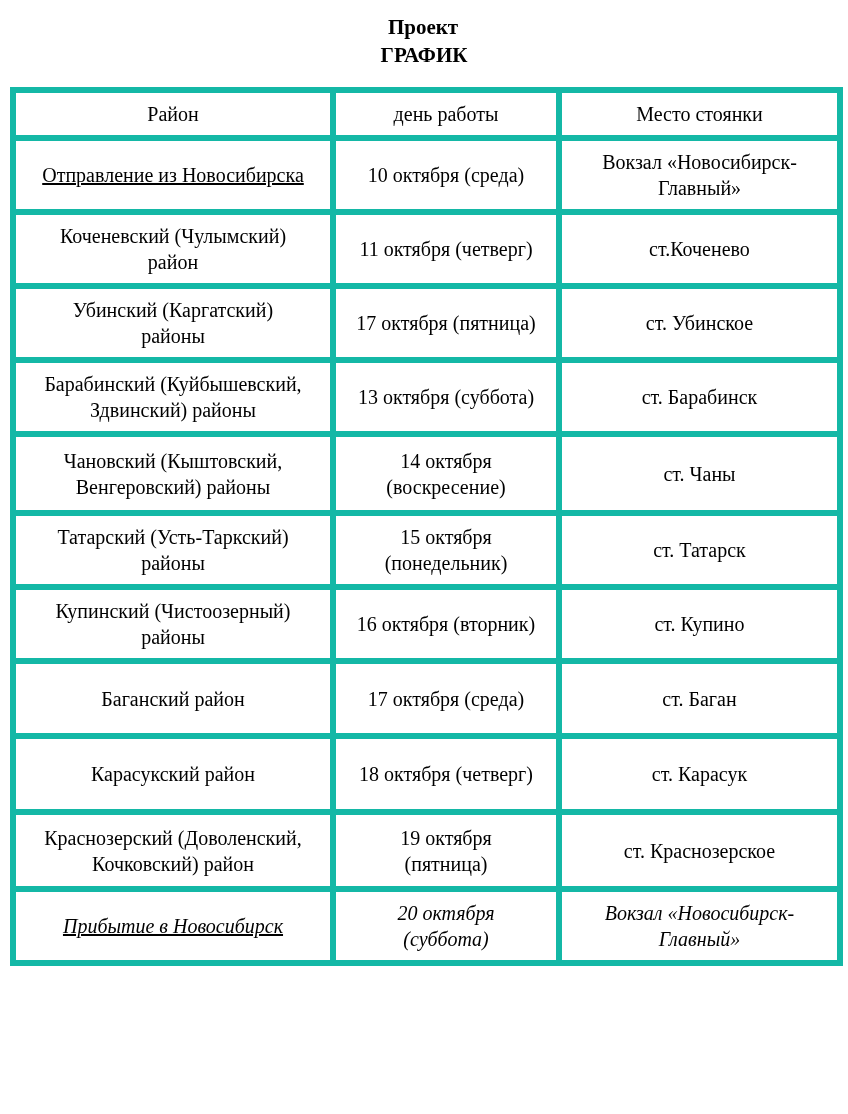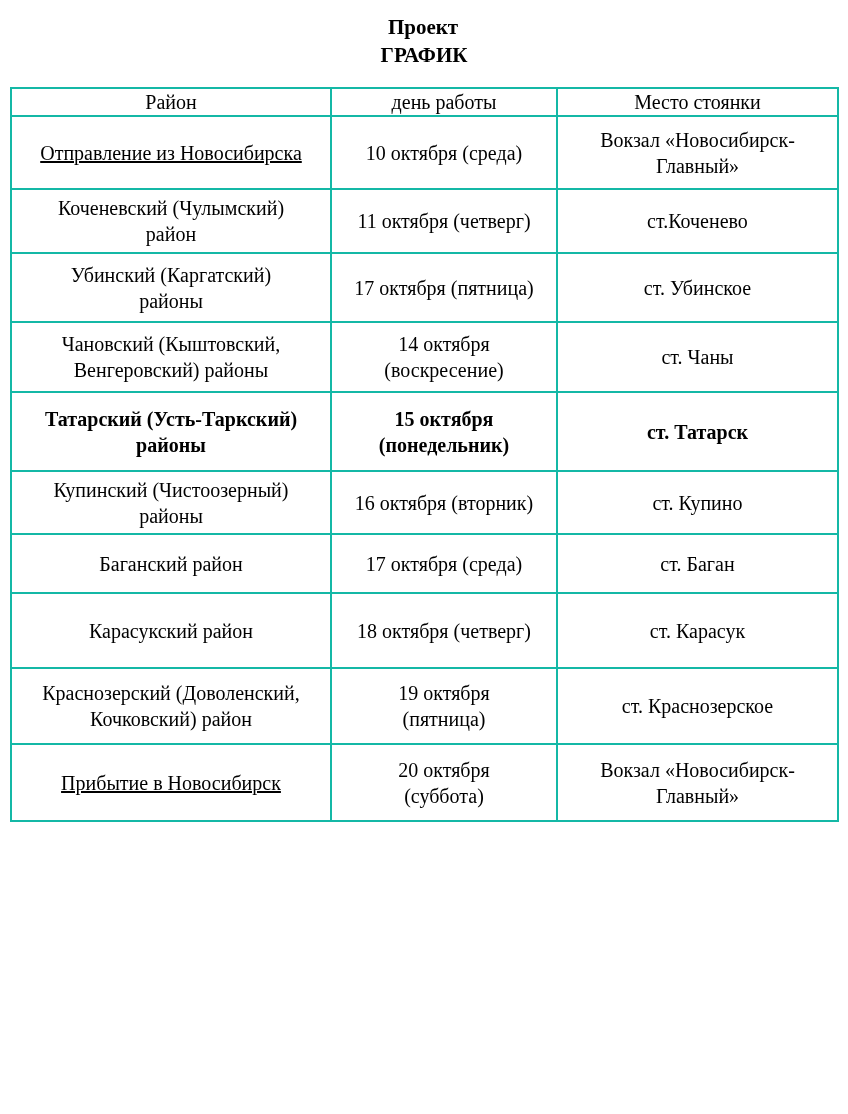--- a/index.html
+++ b/index.html
@@ -37,41 +37,41 @@
     border-collapse: collapse;
     table-layout: fixed;
     width: 827px;
     margin-top: 18px;
   }
   table.schedule col.c1 { width: 320px; }
   table.schedule col.c2 { width: 226px; }
   table.schedule col.c3 { width: 281px; }
   table.schedule th,
   table.schedule td {
-    border: 2px solid #14b8a6;
+    border: 6px solid #14b8a6;
     font-size: 20px;
     line-height: 26px;
-    padding: 0 8px;
+    padding: 8px 8px;
     vertical-align: middle;
     white-space: pre-line;
     overflow: hidden;
   }
   table.schedule th {
     font-weight: normal;
     text-align: center;
   }
   td.district { text-align: center; border-radius: 18px; }
   td.day, td.place { text-align: center; }
   .u { text-decoration: underline; }
   thead tr { height: 28px; }
   tbody tr:nth-child(1)  { height: 73px; }
   tbody tr:nth-child(2)  { height: 64px; }
   tbody tr:nth-child(3)  { height: 69px; }
   tbody tr:nth-child(4)  { height: 70px; }
-  tbody tr:nth-child(5)  { height: 79px; font-weight: bold; }
+  tbody tr:nth-child(5)  { height: 79px; }
   tbody tr:nth-child(6)  { height: 63px; }
   tbody tr:nth-child(7)  { height: 59px; }
   tbody tr:nth-child(8)  { height: 75px; margin-left: 25px; }
   tbody tr:nth-child(9)  { height: 76px; }
   tbody tr:nth-child(10) { height: 77px; }
   tbody tr:nth-child(11) { height: 56px; font-style: italic; }
 </style>
 </head>
 <body>
 
@@ -106,20 +106,26 @@
         <td class="district">Коченевский (Чулымский)
 район</td>
         <td class="day">11 октября (четверг)</td>
         <td class="place">ст.Коченево</td>
       </tr>
       <tr>
         <td class="district">Убинский (Каргатский)
 районы</td>
         <td class="day">17 октября (пятница)</td>
         <td class="place">ст. Убинское</td>
+      </tr>
+      <tr>
+        <td class="district">Барабинский (Куйбышевский,
+Здвинский) районы</td>
+        <td class="day">13 октября (суббота)</td>
+        <td class="place">ст. Барабинск</td>
       </tr>
       <tr>
         <td class="district">Чановский (Кыштовский,
 Венгеровский) районы</td>
         <td class="day">14 октября
 (воскресение)</td>
         <td class="place">ст. Чаны</td>
       </tr>
       <tr>
         <td class="district">Татарский (Усть-Таркский)

